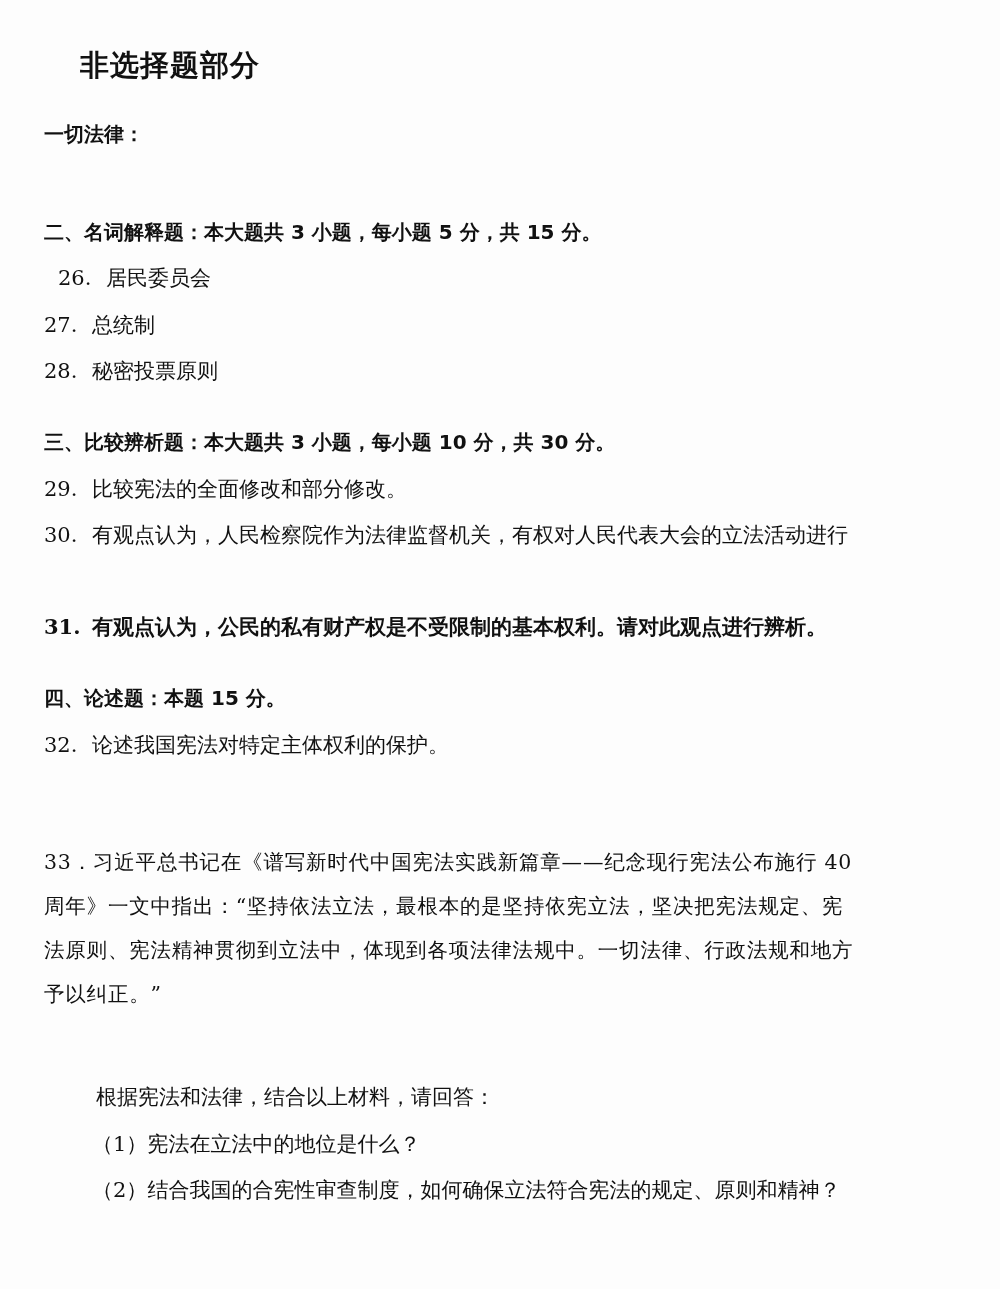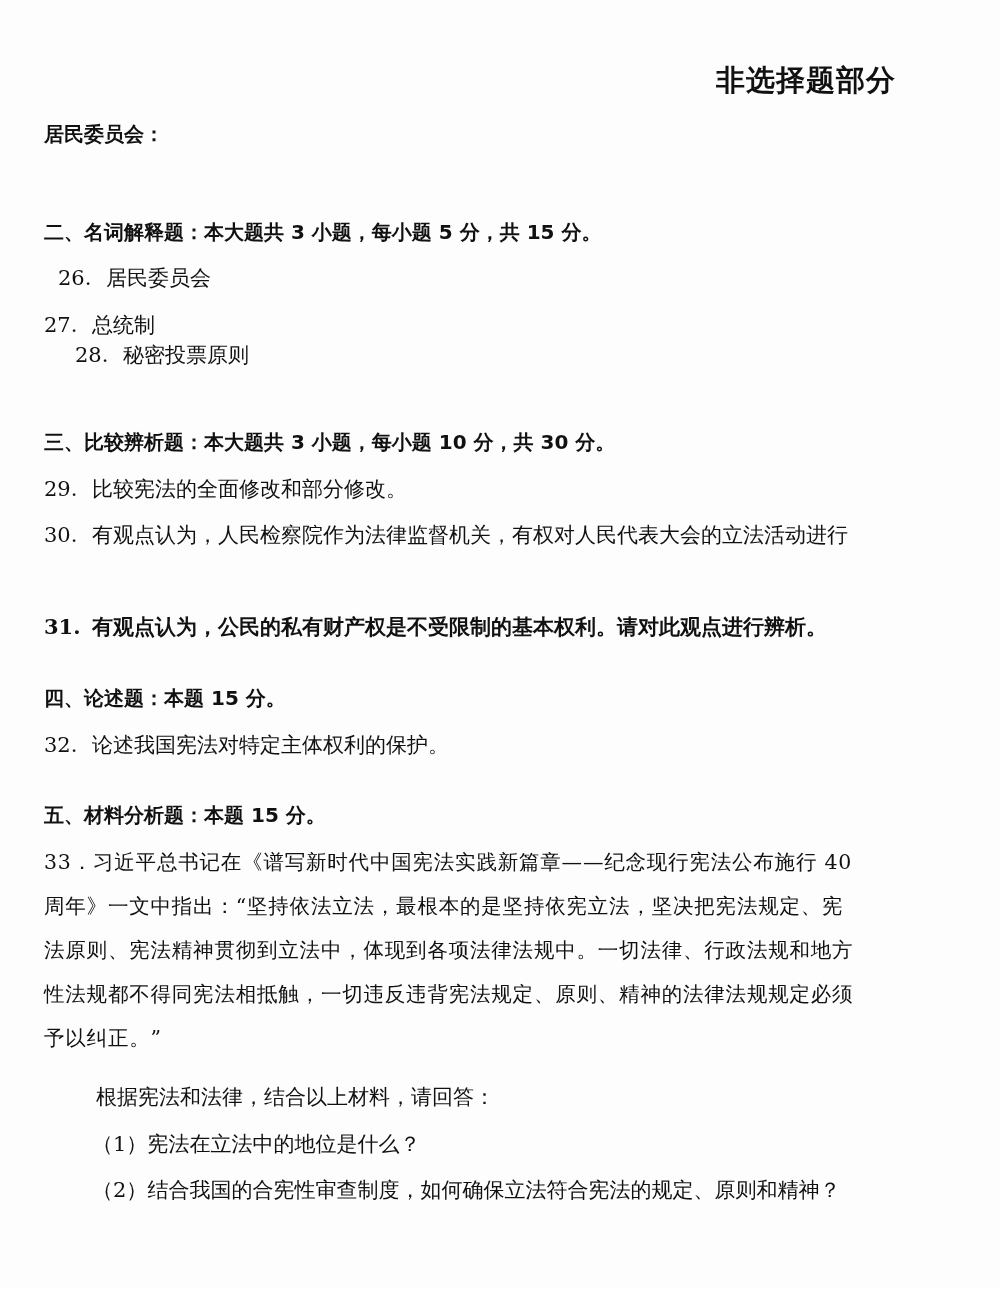--- a/index.html
+++ b/index.html
@@ -19,28 +19,27 @@
       position: absolute;
       left: 0; top: 0;
       width: 1000px; height: 1289px;
       background: #fdfdfd;
     }
     .title {
       position: absolute;
       top: 46px;
       left: 0;
       width: 896px;
-      text-align: right;
+      text-align: left;
       font-family: "DejaVu Sans", "Liberation Sans", sans-serif;
       font-weight: bold;
       font-size: 29px;
       letter-spacing: 1px;
       padding-left: 80px;
       box-sizing: border-box;
-      margin-top: 15px;
     }
     .line {
       position: absolute;
       left: 44px;
       font-size: 21px;
       white-space: nowrap;
       line-height: 28px;
     }
     .bold {
       font-family: "DejaVu Sans", "Liberation Sans", sans-serif;
@@ -64,56 +63,54 @@
       letter-spacing: 0.8px;
     }
   </style>
 </head>
 <body>
 
 <div class="page">
 
   <div class="title">非选择题部分</div>
 
-  <div class="line bold" style="top:120px;">居民委员会：</div>
+  <div class="line bold" style="top:120px;">一切法律：</div>
 
   <div class="line bold" style="top:218px;">二、名词解释题：本大题共 3 小题，每小题 5 分，共 15 分。</div>
   <div class="line" style="top:264px;margin-left:14px;">
     <span class="qnum">26.</span><span>居民委员会</span>
   </div>
   <div class="line" style="top:311px;">
     <span class="qnum">27.</span><span>总统制</span>
   </div>
-  <div class="line" style="top:341px;margin-left:31px;">
+  <div class="line" style="top:357px;">
     <span class="qnum">28.</span><span>秘密投票原则</span>
   </div>
 
   <div class="line bold" style="top:428px;">三、比较辨析题：本大题共 3 小题，每小题 10 分，共 30 分。</div>
   <div class="line" style="top:475px;">
     <span class="qnum">29.</span><span>比较宪法的全面修改和部分修改。</span>
   </div>
   <div class="line" style="top:521px;">
     <span class="qnum">30.</span><span>有观点认为，人民检察院作为法律监督机关，有权对人民代表大会的立法活动进行</span>
   </div>
   <div class="line" style="top:613px;font-weight:bold;">
     <span class="qnum">31.</span><span>有观点认为，公民的私有财产权是不受限制的基本权利。请对此观点进行辨析。</span>
   </div>
 
   <div class="line bold" style="top:684px;">四、论述题：本题 15 分。</div>
   <div class="line" style="top:731px;">
     <span class="qnum">32.</span><span>论述我国宪法对特定主体权利的保护。</span>
   </div>
 
-  <div class="line bold" style="top:801px;">五、材料分析题：本题 15 分。</div>
 
   <div class="material" style="top:840px;">
     <span class="material-line">33．习近平总书记在《谱写新时代中国宪法实践新篇章——纪念现行宪法公布施行 40</span>
     <span class="material-line">周年》一文中指出：“坚持依法立法，最根本的是坚持依宪立法，坚决把宪法规定、宪</span>
     <span class="material-line">法原则、宪法精神贯彻到立法中，体现到各项法律法规中。一切法律、行政法规和地方</span>
-    <span class="material-line">性法规都不得同宪法相抵触，一切违反违背宪法规定、原则、精神的法律法规规定必须</span>
     <span class="material-line">予以纠正。”</span>
   </div>
 
   <div class="line" style="top:1083px; left:96px;">根据宪法和法律，结合以上材料，请回答：</div>
   <div class="line" style="top:1130px; left:92px;">
     <span>（1）</span><span>宪法在立法中的地位是什么？</span>
   </div>
   <div class="line" style="top:1176px; left:92px;text-align:center;">
     <span>（2）</span><span>结合我国的合宪性审查制度，如何确保立法符合宪法的规定、原则和精神？</span>
   </div>

